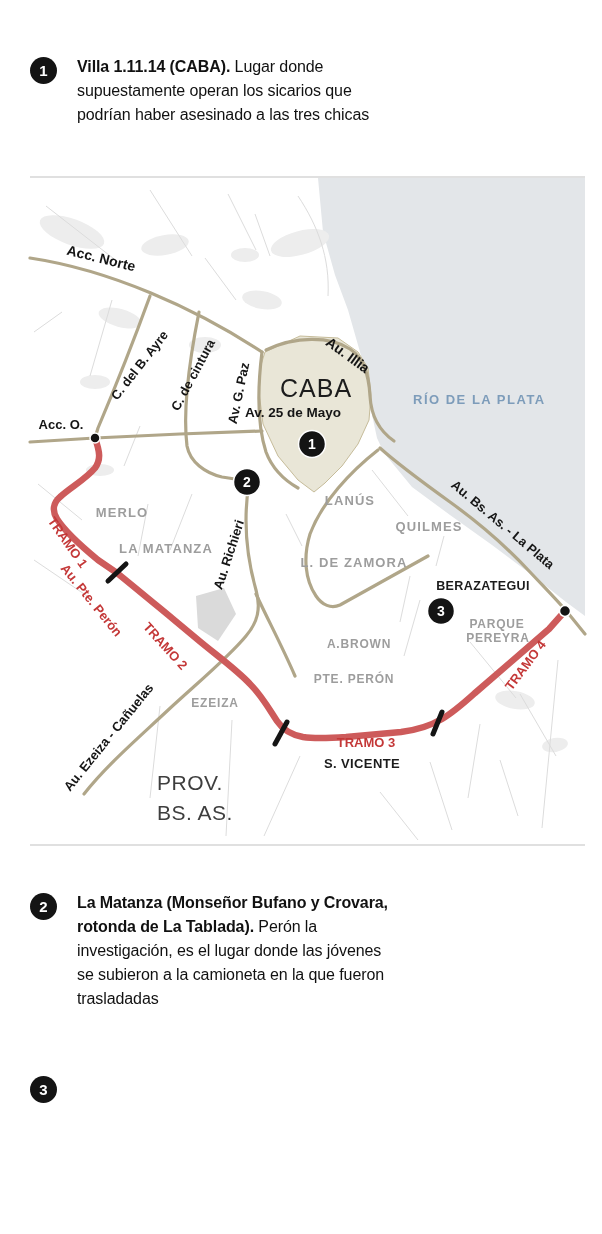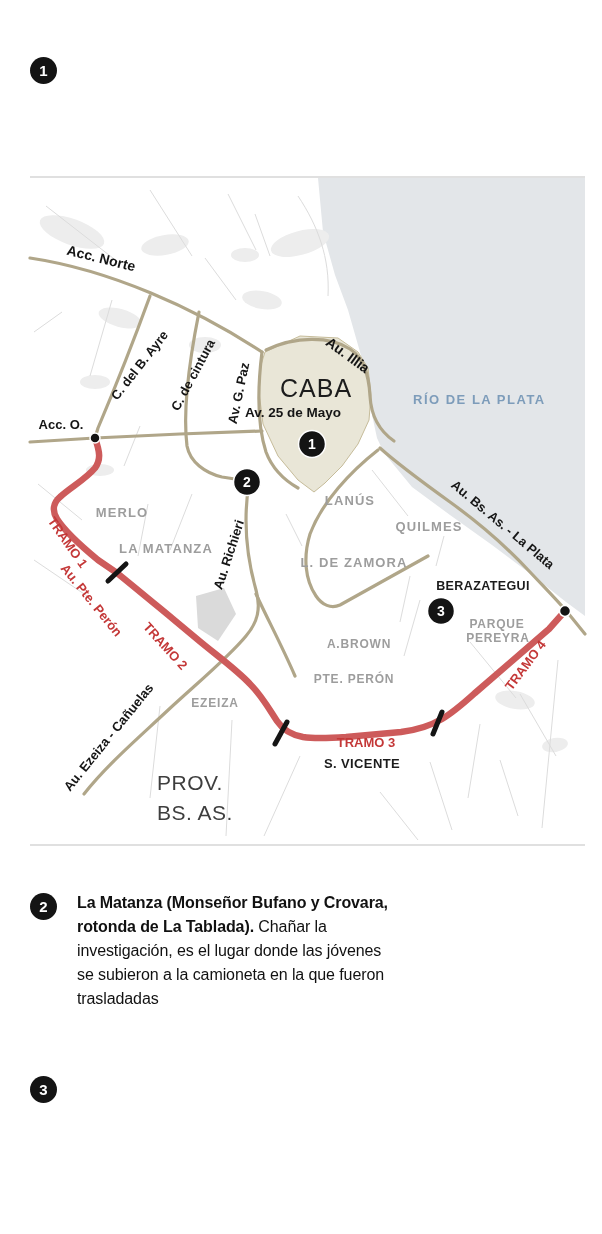--- a/index.html
+++ b/index.html
@@ -36,26 +36,29 @@
   .marker circle{fill:#141414;stroke:#fff;stroke-width:1.5;}
   .marker text{fill:#fff;font-size:14px;font-weight:700;text-anchor:middle;}
 </style>
 </head>
 <body>
 
 <div class="page">
 
   <div class="ann" style="top:55px;">
     <div class="badge">1</div>
+    <p><b>Villa 1.11.14 (CABA).</b><span> Lugar donde
+supuestamente operan los sicarios que
+podrían haber asesinado a las tres chicas</span></p>
   </div>
 
   <div class="ann" style="top:891px;">
     <div class="badge">2</div>
     <p><b>La Matanza (Monseñor Bufano y Crovara,
-rotonda de La Tablada).</b><span> Chañar la
+rotonda de La Tablada).</b><span> Perón la
 investigación, es el lugar donde las jóvenes
 se subieron a la camioneta en la que fueron
 trasladadas</span></p>
   </div>
 
   <div class="ann" style="top:1074px;">
     <div class="badge">3</div>
   </div>
 
   <svg class="map" width="602" height="1234" viewBox="0 0 602 1234">

